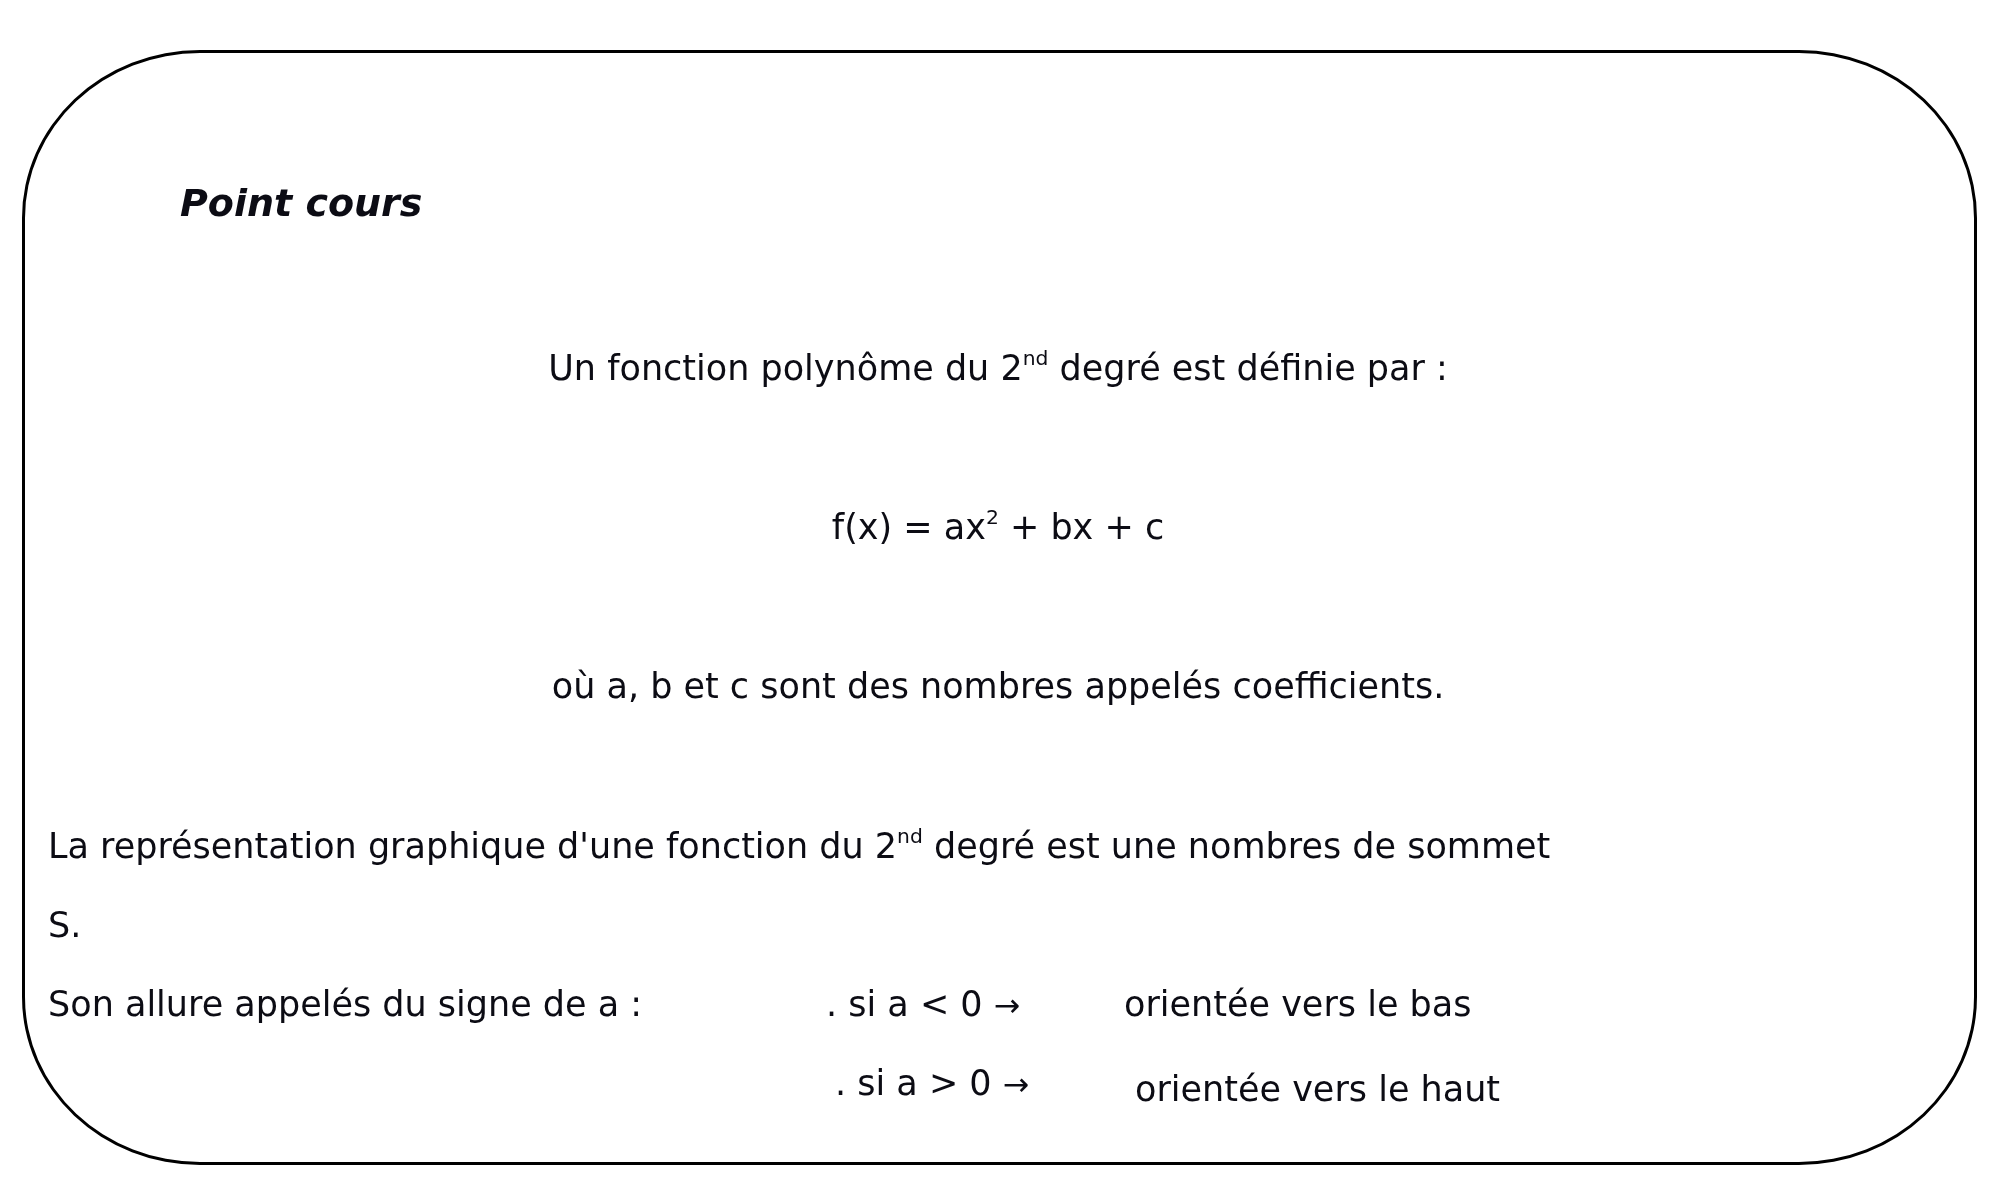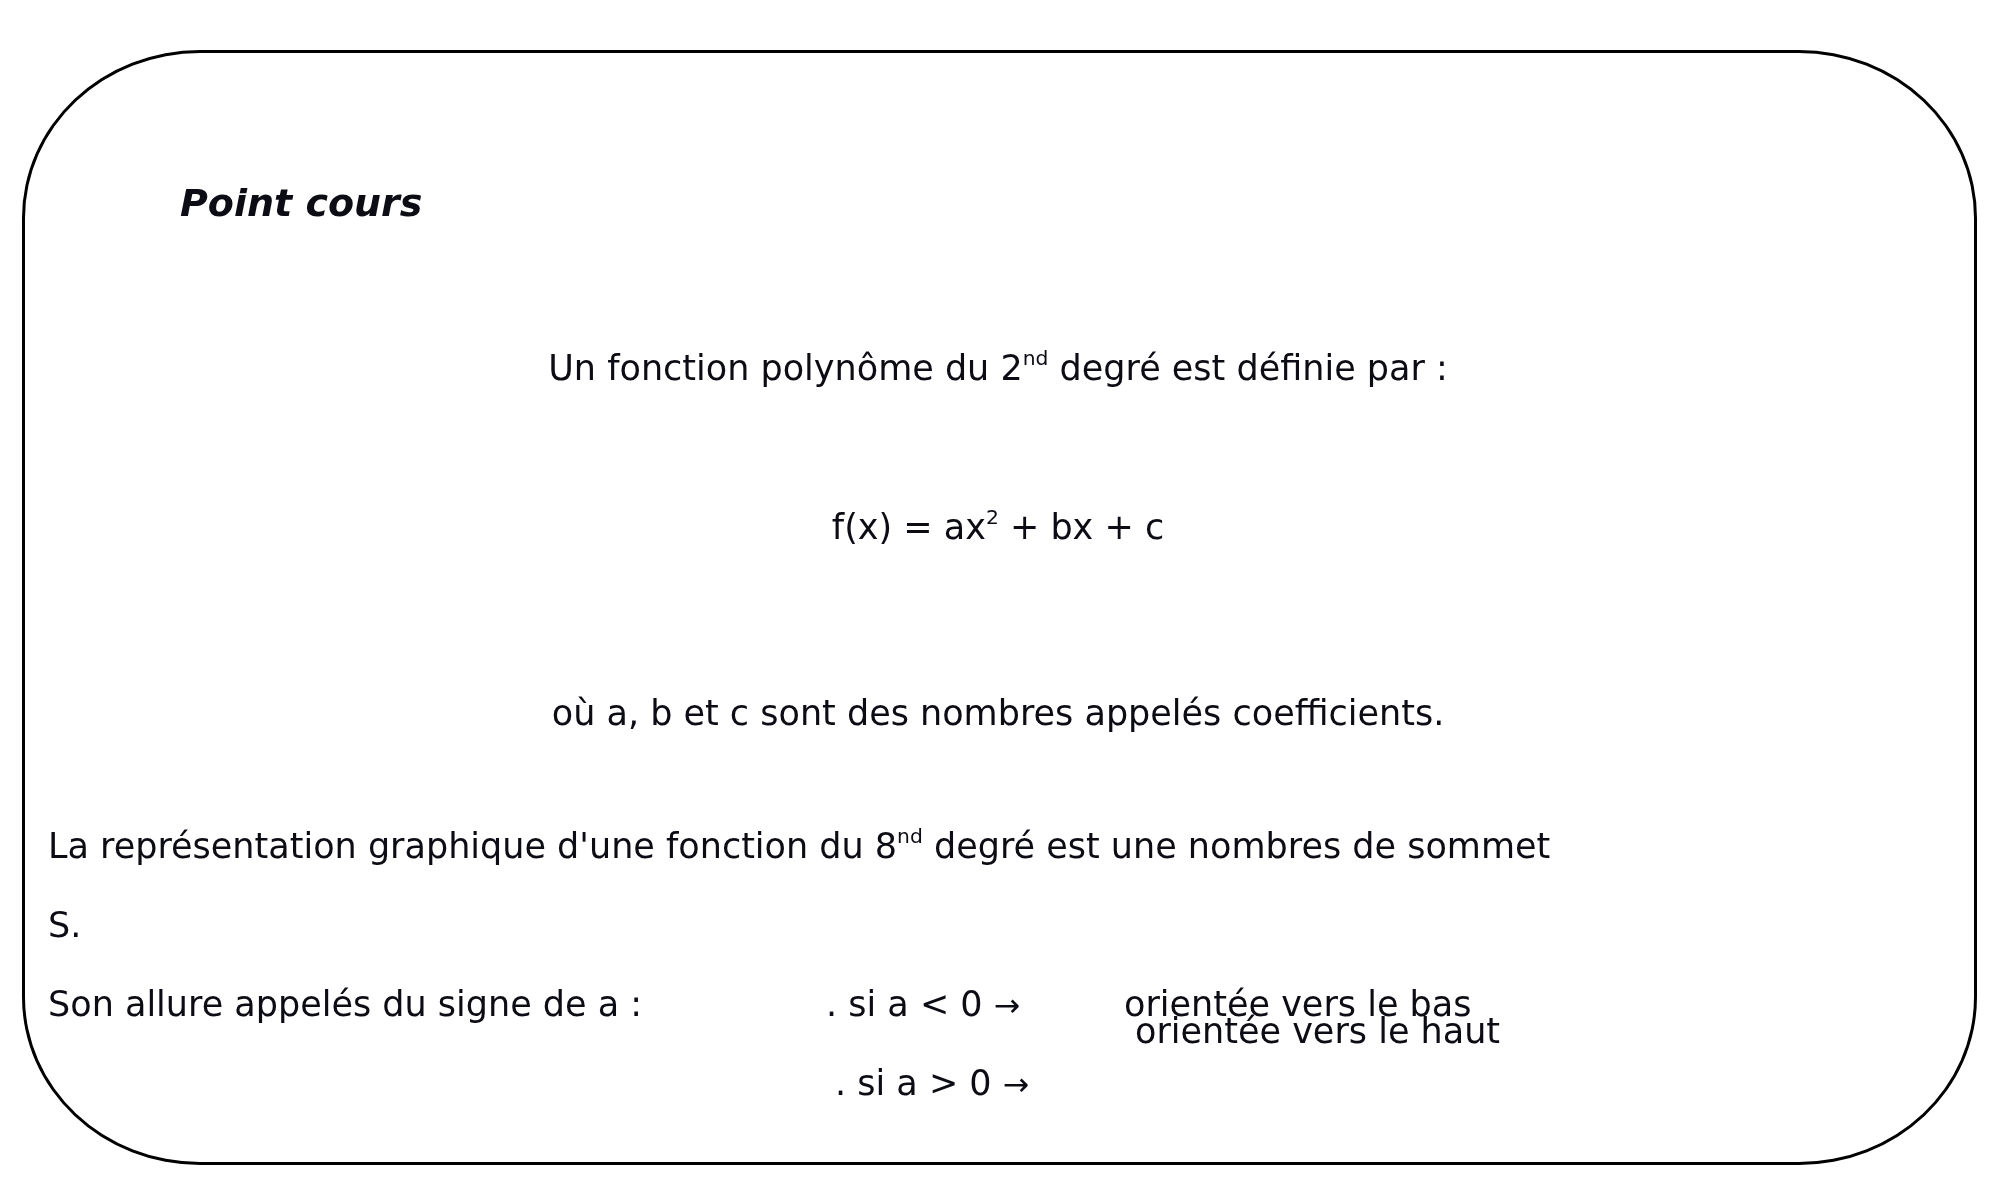--- a/index.html
+++ b/index.html
@@ -62,31 +62,31 @@
 <body>
 
 <div class="frame"></div>
 
 <div class="title">Point cours</div>
 
 <div class="line center" style="top:351px;"><span>Un fonction polynôme du 2</span><sup>nd</sup><span> degré est définie par :</span></div>
 
 <div class="line center" style="top:510px;"><span>f(x) = ax</span><sup>2</sup><span> + bx + c</span></div>
 
-<div class="line center" style="top:669px;margin-top:27px;">où a, b et c sont des nombres appelés coefficients.</div>
+<div class="line center" style="top:669px;">où a, b et c sont des nombres appelés coefficients.</div>
 
-<div class="line" style="left:48px; top:829px;"><span>La représentation graphique d'une fonction du 8</span><sup>nd</sup><span> degré est une nombres de sommet</span></div>
+<div class="line" style="left:48px; top:829px;"><span>La représentation graphique d'une fonction du 2</span><sup>nd</sup><span> degré est une nombres de sommet</span></div>
 
 <div class="line" style="left:48px; top:908px;">S.</div>
 
 <div class="line" style="left:48px; top:987px;">Son allure appelés du signe de a :</div>
 
 <div class="line" style="left:826px; top:987px;">
   <span>. si a &lt; 0</span>
   <span class="arrow">→</span>
 </div>
 <div class="line" style="left:1124px; top:987px;">orientée vers le bas</div>
 
 <div class="line" style="left:835px; top:1066px;">
   <span>. si a &gt; 0</span>
   <span class="arrow">→</span>
 </div>
-<div class="line" style="left:1135px; top:1014px;">orientée vers le haut</div>
+<div class="line" style="left:1135px; top:1072px;">orientée vers le haut</div>
 
 </body></html>

